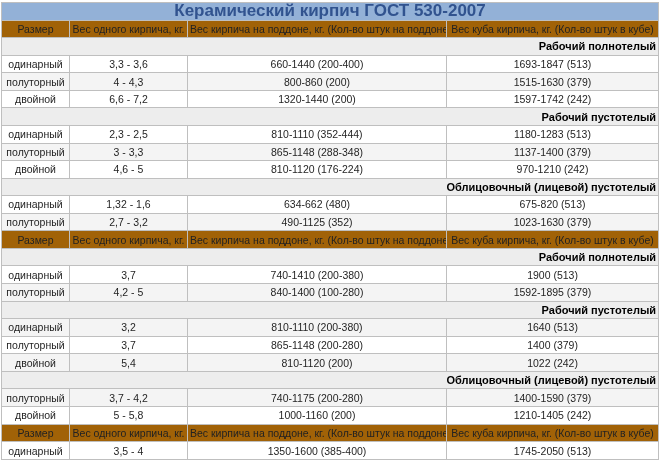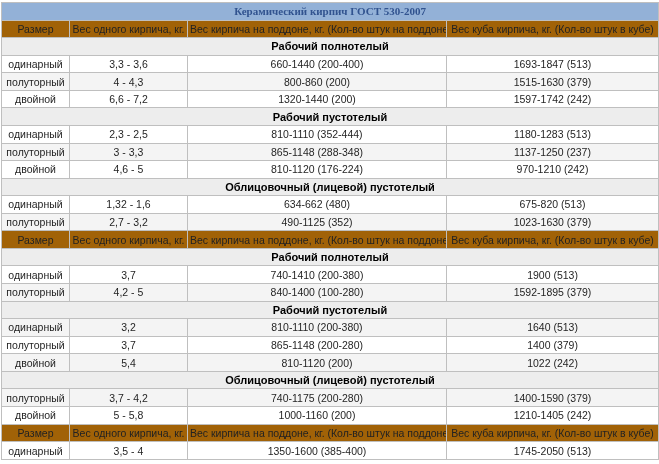--- a/index.html
+++ b/index.html
@@ -27,25 +27,25 @@
     color:var(--text);
     text-align:center;vertical-align:middle;
     padding:1px 2px;
     white-space:nowrap;overflow:hidden;
     background:var(--row-bg);
     height:14px;
   }
   td.group{
     background:var(--group-header-bg);
     color:var(--group-header-text);
-    font-weight:bold;font-size:11px;font-family:Liberation Serif, serif;
+    font-weight:bold;font-size:17px;
   }
   td.section{
     background:var(--section-header-bg);
-    color:#000;font-weight:bold;font-size:11px;
+    color:#000;font-weight:bold;font-size:11px;text-align:right;
   }
   td.colhead{background:#a16207;color:#222;}
   tr:nth-child(odd) td.data{background:var(--stripe);}
 </style>
 </head>
 <body>
 
 <table>
   <colgroup>
     <col style="width:68px">
@@ -90,21 +90,21 @@
       <tr>
         <td class="data">одинарный</td>
         <td class="data">2,3 - 2,5</td>
         <td class="data">810-1110 (352-444)</td>
         <td class="data">1180-1283 (513)</td>
       </tr>
       <tr>
         <td class="data">полуторный</td>
         <td class="data">3 - 3,3</td>
         <td class="data">865-1148 (288-348)</td>
-        <td class="data">1137-1250 (237)</td>
+        <td class="data">1137-1400 (379)</td>
       </tr>
       <tr>
         <td class="data">двойной</td>
         <td class="data">4,6 - 5</td>
         <td class="data">810-1120 (176-224)</td>
         <td class="data">970-1210 (242)</td>
       </tr>
       <tr>
         <td class="section" colspan="4">Облицовочный (лицевой) пустотелый</td>
       </tr>

